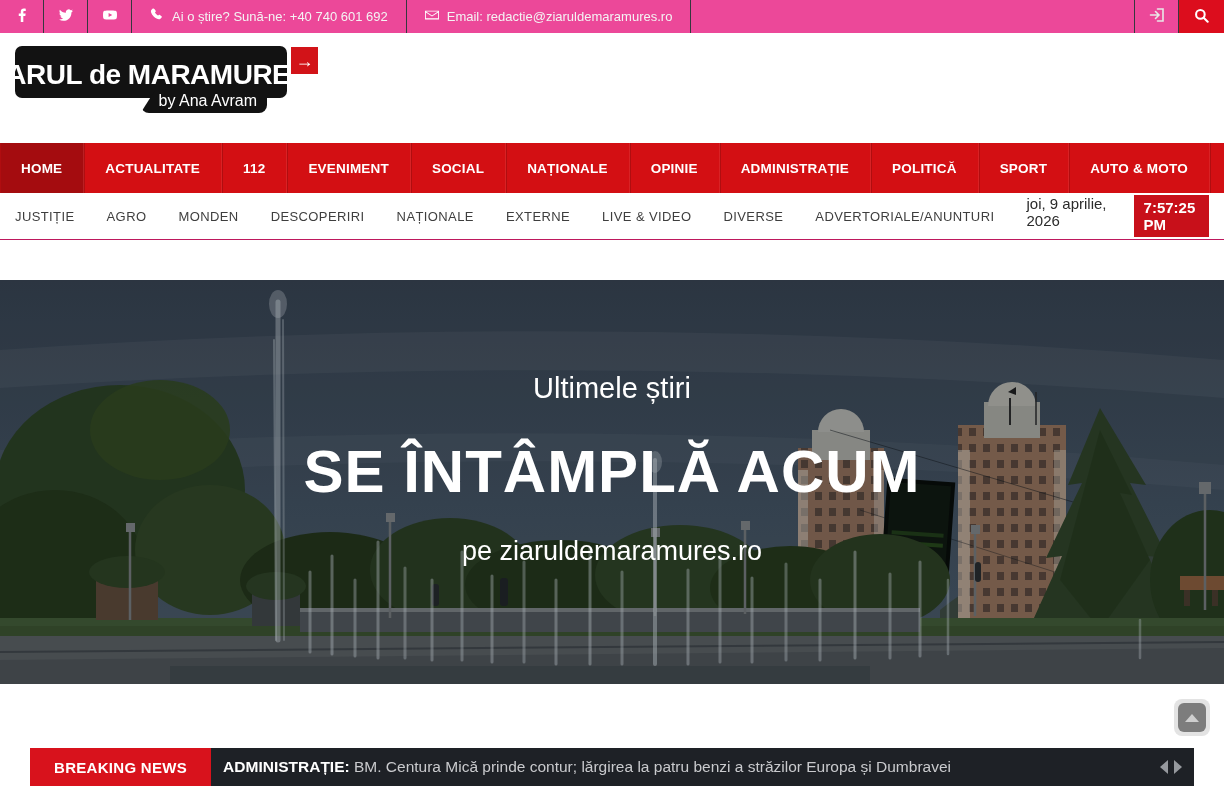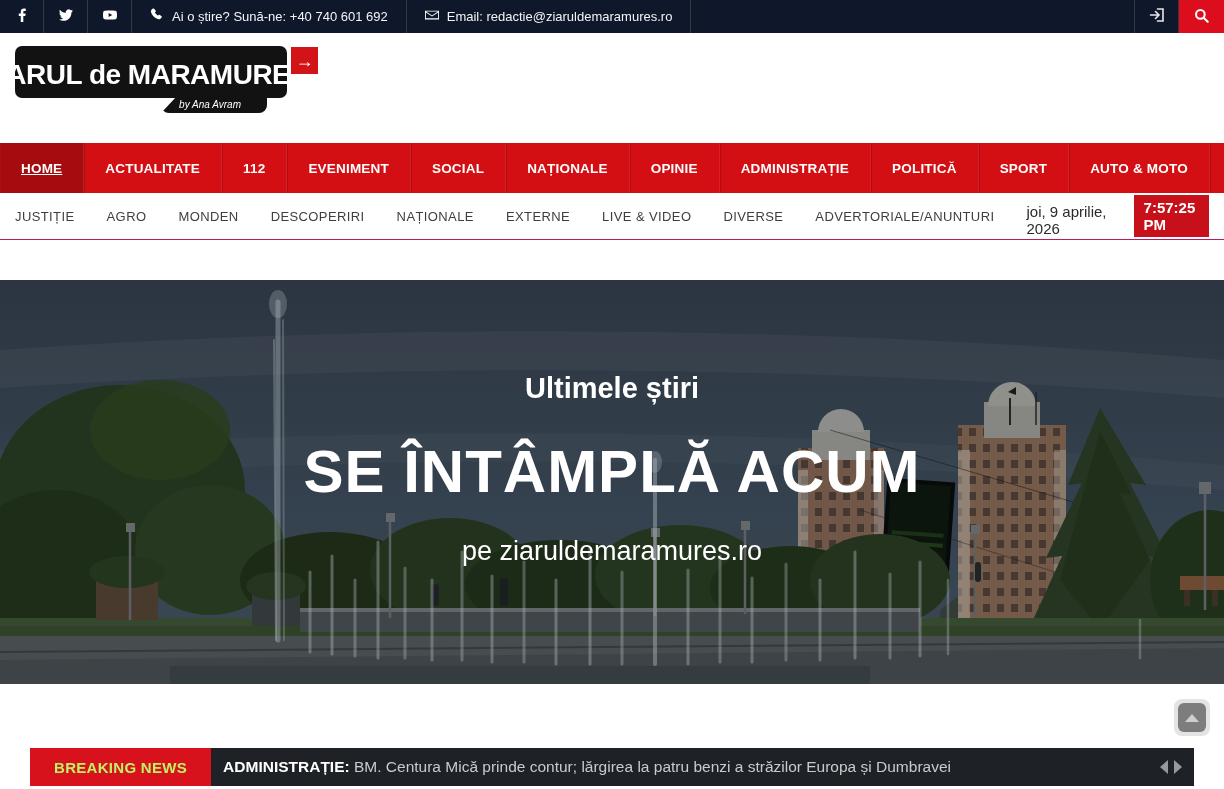--- a/index.html
+++ b/index.html
@@ -2,21 +2,21 @@
 <html lang="ro"><head>
 <meta charset="utf-8">
 <style>
   * { margin:0; padding:0; box-sizing:border-box; }
   html,body { width:1224px; }
   body {
     font-family:"Liberation Sans", sans-serif;
     background:#ffffff; height:789px; overflow:hidden; position:relative;
   }
   
-  .topbar { height:33px; background:#0f172a; display:flex; align-items:stretch; color:#f4f4f4; font-size:13px; }
+  .topbar { height:33px; background:#ec4899; display:flex; align-items:stretch; color:#f4f4f4; font-size:13px; }
   .tb-cell { display:flex; align-items:center; justify-content:center; border-right:1px solid #35383e; }
   .tb-social { width:44px; cursor:pointer; }
   .tb-social svg { width:14px; height:14px; fill:#ffffff; }
   .tb-info { padding:0 18px; gap:8px; }
   .tb-info svg { width:14px; height:14px; fill:#ffffff; }
   .tb-spacer { flex:1; border-right:none; }
   .tb-login { width:45px; border-left:1px solid #35383e; cursor:pointer; }
   .tb-login svg { width:16px; height:16px; stroke:#e8e8e8; fill:none; stroke-width:1.6; }
   .tb-search { width:45px; background:#dc0d1d; border-right:none; cursor:pointer; }
   .tb-search svg { width:15px; height:15px; stroke:#ffffff; fill:none; stroke-width:2.2; }
@@ -24,76 +24,75 @@
   
   .logorow { height:110px; background:#ffffff; position:relative; }
   .logo-box {
     position:absolute; left:15px; top:13px; width:272px; height:52px; background:#121212;
     border-radius:7px; display:flex; align-items:center; justify-content:center; cursor:pointer;
   }
   .logo-text { color:#ffffff; font-weight:bold; font-size:28px; letter-spacing:-0.5px; white-space:nowrap; }
   .logo-text sup { font-size:13px; vertical-align:18px; margin-left:2px; }
   .logo-byline {
     position:absolute; right:20px; bottom:-15px; background:#121212; color:#ffffff;
-    font-size:10px; padding:1px 26px 3px 18px; border-radius:0 0 8px 8px;
+    font-size:16px; padding:1px 10px 3px 18px; border-radius:0 0 8px 8px;
     clip-path:polygon(14px 0, 100% 0, 100% 100%, 0 100%);
-    font-style:italic;
   }
   .logo-arrow {
     position:absolute; left:291px; top:14px; width:27px; height:27px; background:#d21318;
     color:#ffffff; font-weight:bold; font-size:18px; display:flex; align-items:center;
     justify-content:center; cursor:pointer; line-height:1;
   }
 
   
   .mainnav { height:50px; background:#d30f13; display:flex; align-items:stretch; }
   .mnav-item {
     display:flex; align-items:center; padding:0 21px; color:#ffffff; font-weight:bold;
     font-size:13.5px; letter-spacing:0.2px; border-right:1px solid #e4494c55;
     box-shadow:inset 1px 0 0 #b00d10; text-decoration:none; cursor:pointer; white-space:nowrap;
   }
-  .mnav-item.active { background:#a40c0f;text-decoration:underline; }
+  .mnav-item.active { background:#a40c0f; }
 
   
   .subnav { height:47px; background:#ffffff; border-bottom:1px solid #be185d; display:flex; align-items:center; padding:0 15px; }
   .snav-item { color:#3e3e3e; font-size:13px; letter-spacing:0.4px; margin-right:32px; text-decoration:none; cursor:pointer; white-space:nowrap; }
-  .snav-right { margin-left:auto; display:flex; align-items:flex-end; gap:24px; }
+  .snav-right { margin-left:auto; display:flex; align-items:flex-start; gap:24px; }
   .snav-date { color:#2b2b2b; font-size:15px; }
   .snav-time { background:#c8101a; color:#ffffff; font-weight:bold; font-size:15px; padding:4px 10px; border-radius:0; }
 
   .gap-top { height:40px; background:#ffffff; }
 
   
   .hero { height:404px; position:relative; overflow:hidden; background:#3c4856; }
   .hero svg.scene { position:absolute; inset:0; width:100%; height:100%; display:block; }
   .hero-overlay {
     position:absolute; inset:0; display:flex; flex-direction:column; align-items:center;
     text-align:center; color:#ffffff; z-index:2;
   }
-  .hero-line1 { margin-top:92px; font-size:29px; font-weight:700; }
+  .hero-line1 { margin-top:92px; font-size:29px; font-weight:400; }
   .hero-line2 { margin-top:32px; font-size:60px; font-weight:800; letter-spacing:1px; }
   .hero-line3 { margin-top:30px; font-size:27px; font-weight:400; }
 
   
   .gap-bottom { height:64px; background:#ffffff; position:relative; }
   .scrolltop {
     position:absolute; top:15px; right:14px; width:36px; height:37px; background:#e3e3e3;
     border-radius:8px; display:flex; align-items:center; justify-content:center; cursor:pointer;
   }
   .scrolltop .inner {
     width:28px; height:29px; background:#7d7d7d; border-radius:6px;
     display:flex; align-items:center; justify-content:center;
   }
   .scrolltop .tri { width:0; height:0; border-left:7px solid transparent; border-right:7px solid transparent; border-bottom:8px solid #cfcfcf; }
 
   
   .breaking-wrap { padding:0 30px; background:#ffffff; }
   .breaking { height:38px; background:#1e2126; display:flex; align-items:center; }
   .breaking-label {
-    background:#d8121c; color:#bef264; font-weight:bold; font-size:15px; letter-spacing:0.3px;
+    background:#d8121c; color:#ffffff; font-weight:bold; font-size:15px; letter-spacing:0.3px;
     height:100%; display:flex; align-items:center; padding:0 24px; white-space:nowrap; cursor:pointer;
   }
   .breaking-text { margin-left:12px; font-size:15.5px; color:#c9cacd; white-space:nowrap; overflow:hidden; cursor:pointer; }
   .breaking-text b { color:#ffffff; font-weight:bold; }
   .breaking-arrows { margin-left:auto; margin-right:12px; display:flex; gap:6px; }
   .b-arrow { width:0; height:0; cursor:pointer; }
   .b-arrow.left  { border-top:7px solid transparent; border-bottom:7px solid transparent; border-right:8px solid #96999e; }
   .b-arrow.right { border-top:7px solid transparent; border-bottom:7px solid transparent; border-left:8px solid #96999e; }
   .bottom-strip { height:3px; background:#ffffff; }
 </style>

